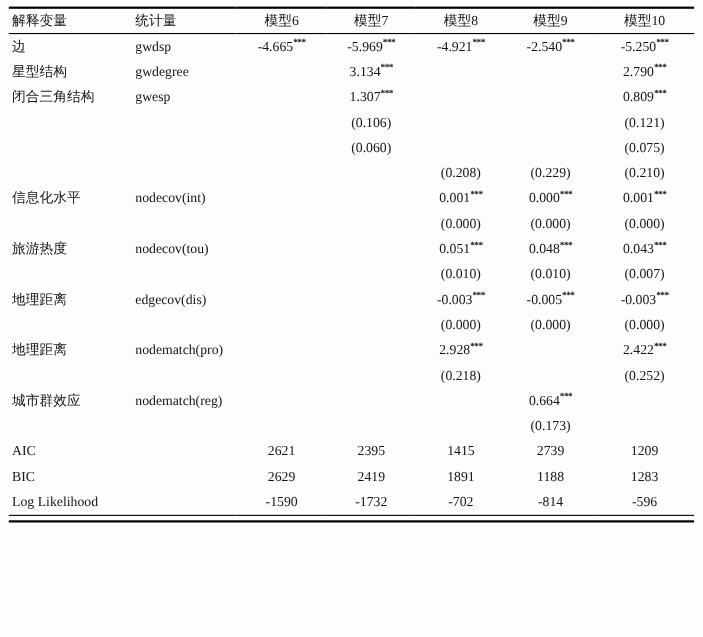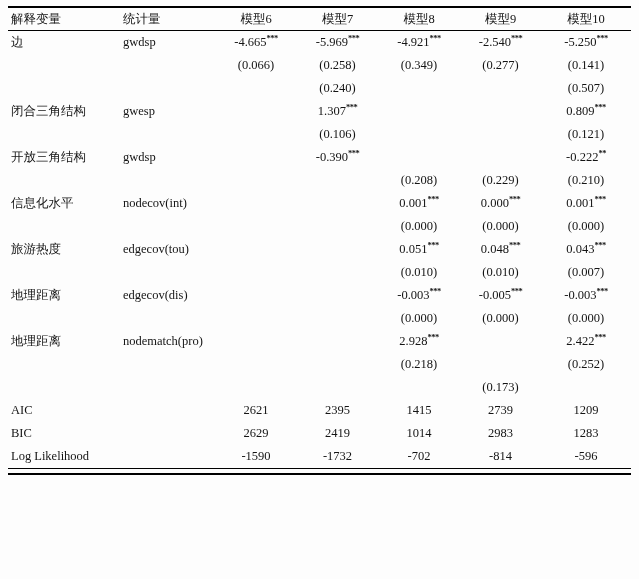--- a/index.html
+++ b/index.html
@@ -92,63 +92,54 @@
         <tr>
           <td class="l">边</td>
           <td class="l">gwdsp</td>
           <td class="c">-4.665<sup class="stars">***</sup></td>
           <td class="c">-5.969<sup class="stars">***</sup></td>
           <td class="c">-4.921<sup class="stars">***</sup></td>
           <td class="c">-2.540<sup class="stars">***</sup></td>
           <td class="c">-5.250<sup class="stars">***</sup></td>
         </tr>
         <tr>
-          <td class="l"></td>
-          <td class="l"></td>
-          <td class="c">(0.066)</td>
-          <td class="c">(0.258)</td>
-          <td class="c">(0.349)</td>
-          <td class="c">(0.277)</td>
-          <td class="c">(0.141)</td>
-        </tr>
-        <tr>
-          <td class="l"></td>
-          <td class="l"></td>
-          <td class="c"></td>
-          <td class="c">(0.240)</td>
-          <td class="c"></td>
-          <td class="c"></td>
-          <td class="c">(0.507)</td>
+          <td class="l">星型结构</td>
+          <td class="l">gwdegree</td>
+          <td class="c"></td>
+          <td class="c">3.134<sup class="stars">***</sup></td>
+          <td class="c"></td>
+          <td class="c"></td>
+          <td class="c">2.790<sup class="stars">***</sup></td>
         </tr>
         <tr>
           <td class="l">闭合三角结构</td>
           <td class="l">gwesp</td>
           <td class="c"></td>
           <td class="c">1.307<sup class="stars">***</sup></td>
           <td class="c"></td>
           <td class="c"></td>
           <td class="c">0.809<sup class="stars">***</sup></td>
         </tr>
         <tr>
           <td class="l"></td>
           <td class="l"></td>
           <td class="c"></td>
           <td class="c">(0.106)</td>
           <td class="c"></td>
           <td class="c"></td>
           <td class="c">(0.121)</td>
         </tr>
         <tr>
-          <td class="l">开放三角结构</td>
-          <td class="l">gwdsp</td>
-          <td class="c"></td>
-          <td class="c">-0.390<sup class="stars">***</sup></td>
-          <td class="c"></td>
-          <td class="c"></td>
-          <td class="c">-0.222<sup class="stars">**</sup></td>
+          <td class="l"></td>
+          <td class="l"></td>
+          <td class="c"></td>
+          <td class="c">(0.060)</td>
+          <td class="c"></td>
+          <td class="c"></td>
+          <td class="c">(0.075)</td>
         </tr>
         <tr>
           <td class="l"></td>
           <td class="l"></td>
           <td class="c"></td>
           <td class="c"></td>
           <td class="c">(0.208)</td>
           <td class="c">(0.229)</td>
           <td class="c">(0.210)</td>
         </tr>
@@ -165,21 +156,21 @@
           <td class="l"></td>
           <td class="l"></td>
           <td class="c"></td>
           <td class="c"></td>
           <td class="c">(0.000)</td>
           <td class="c">(0.000)</td>
           <td class="c">(0.000)</td>
         </tr>
         <tr>
           <td class="l">旅游热度</td>
-          <td class="l">edgecov(tou)</td>
+          <td class="l">nodecov(tou)</td>
           <td class="c"></td>
           <td class="c"></td>
           <td class="c">0.051<sup class="stars">***</sup></td>
           <td class="c">0.048<sup class="stars">***</sup></td>
           <td class="c">0.043<sup class="stars">***</sup></td>
         </tr>
         <tr>
           <td class="l"></td>
           <td class="l"></td>
           <td class="c"></td>
@@ -216,20 +207,29 @@
           <td class="c">2.422<sup class="stars">***</sup></td>
         </tr>
         <tr>
           <td class="l"></td>
           <td class="l"></td>
           <td class="c"></td>
           <td class="c"></td>
           <td class="c">(0.218)</td>
           <td class="c"></td>
           <td class="c">(0.252)</td>
+        </tr>
+        <tr>
+          <td class="l">城市群效应</td>
+          <td class="l">nodematch(reg)</td>
+          <td class="c"></td>
+          <td class="c"></td>
+          <td class="c"></td>
+          <td class="c">0.664<sup class="stars">***</sup></td>
+          <td class="c"></td>
         </tr>
         <tr>
           <td class="l"></td>
           <td class="l"></td>
           <td class="c"></td>
           <td class="c"></td>
           <td class="c"></td>
           <td class="c">(0.173)</td>
           <td class="c"></td>
         </tr>
@@ -242,22 +242,22 @@
           <td class="c">2395</td>
           <td class="c">1415</td>
           <td class="c">2739</td>
           <td class="c">1209</td>
         </tr>
         <tr>
           <td class="l">BIC</td>
           <td class="l"></td>
           <td class="c">2629</td>
           <td class="c">2419</td>
-          <td class="c">1014</td>
-          <td class="c">2983</td>
+          <td class="c">1891</td>
+          <td class="c">1188</td>
           <td class="c">1283</td>
         </tr>
         <tr>
           <td class="l">Log Likelihood</td>
           <td class="l"></td>
           <td class="c">-1590</td>
           <td class="c">-1732</td>
           <td class="c">-702</td>
           <td class="c">-814</td>
           <td class="c">-596</td>

